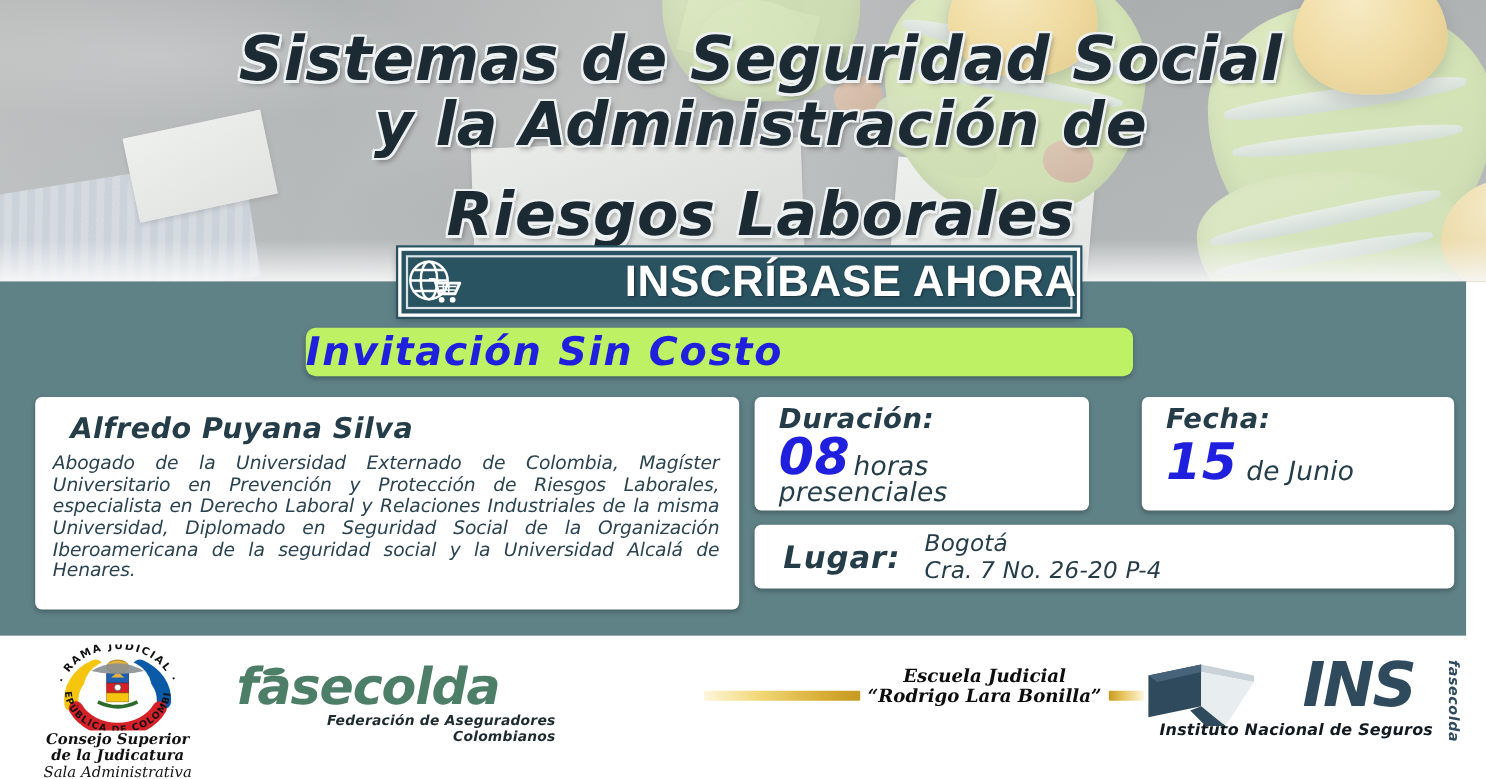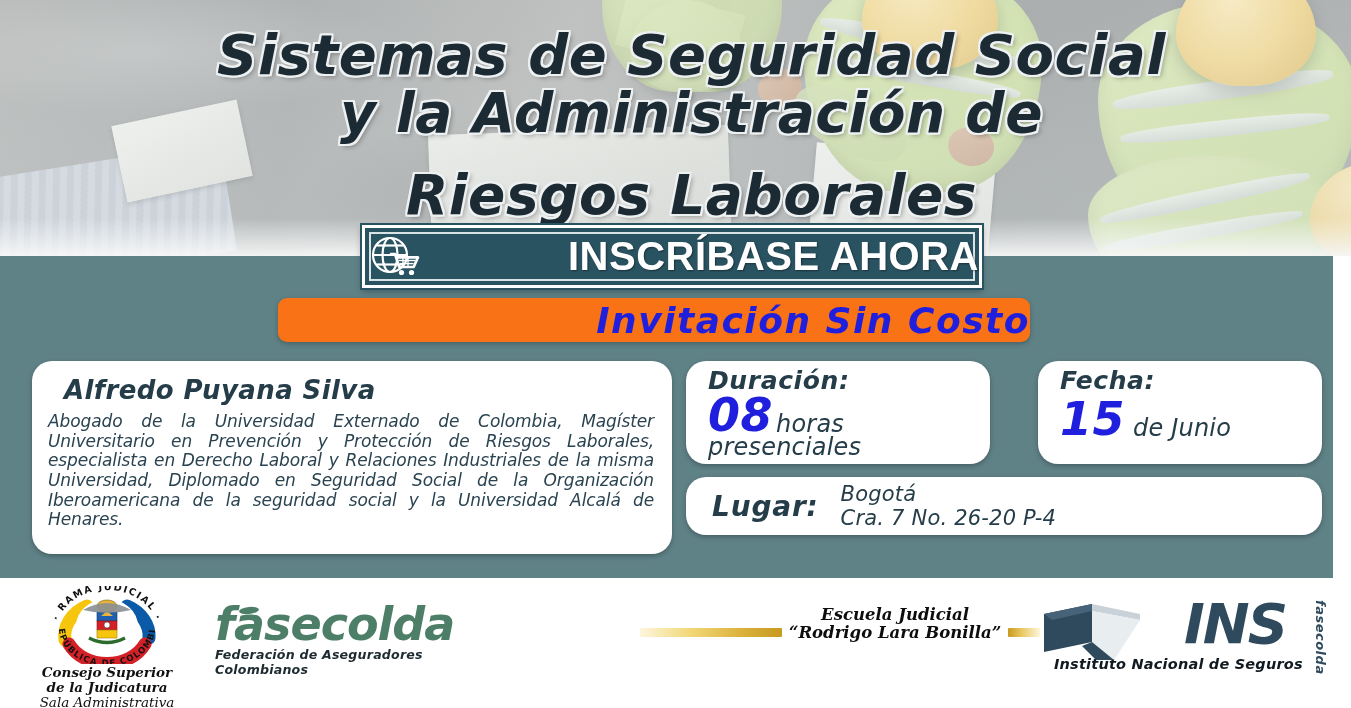--- a/index.html
+++ b/index.html
@@ -161,39 +161,39 @@
     text-shadow:1px 1px 2px rgba(0,0,0,.4);
     position:relative; z-index:2;
   }
   .globe-cart { position:relative; width:62px; height:46px; z-index:2; flex:0 0 auto;}
 
   
   #invit {
     position:absolute;
     left:278px; top:298px;
     width:752px; height:44px;
-    background:#f97316;
+    background:#bef264;
     border-radius:9px;
     box-shadow:0 2px 5px rgba(0,0,0,.25);
-    display:flex; align-items:center; justify-content:flex-end;
+    display:flex; align-items:center; justify-content:flex-start;
     z-index:8;
   }
   #invit .txt {
     font-family:"DejaVu Sans", sans-serif;
     font-style:italic; font-weight:bold;
     font-size:36px; letter-spacing:1.5px;
     color:#1f1fdd;
     white-space:nowrap;
   }
 
   
   .card {
     position:absolute;
     background:#ffffff;
-    border-radius:20px;
+    border-radius:6px;
     box-shadow:0 2px 5px rgba(0,0,0,.28);
     z-index:7;
   }
 
   
   #speaker { left:32px; top:361px; width:640px; height:193px; padding:12px 14px 10px 14px; }
   #speaker .sp-name {
     font-family:"DejaVu Sans", sans-serif;
     font-style:italic; font-weight:bold;
     font-size:26px; color:#253d49;
@@ -295,20 +295,21 @@
     position:absolute; left:24px; top:5px; width:20px; height:7px;
     border-radius:50%;
     background:#4d7f68;
     transform:rotate(-6deg);
   }
   #fase .f-sub {
     font-family:"DejaVu Sans", sans-serif;
     font-style:italic; font-weight:bold;
     font-size:12.6px; color:#1d2a30; letter-spacing:.2px;
     margin-top:1px;
+    text-align:right;
   }
 
   
   #escuela { position:absolute; left:640px; top:28px; width:400px;
              display:flex; align-items:center; }
   #escuela .bar-l {
     width:152px; height:9px; margin-right:7px; margin-top:16px;
     background:linear-gradient(90deg,#fdf6dd 0%, #f2d877 35%, #d8ae36 75%, #c79a22 100%);
     border-radius:1px;
   }

